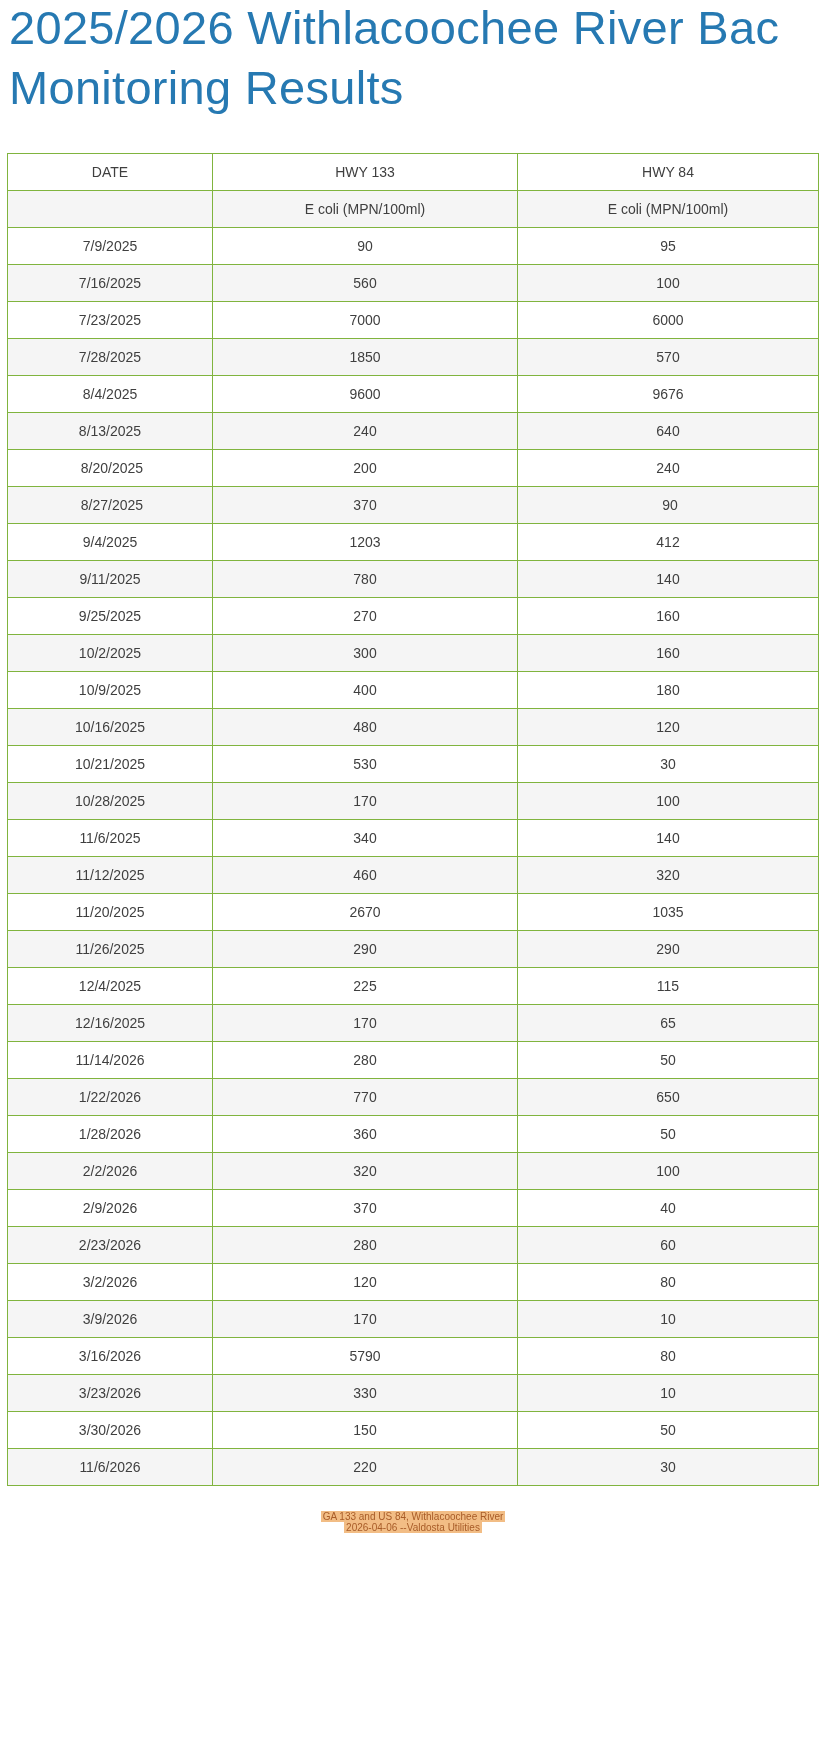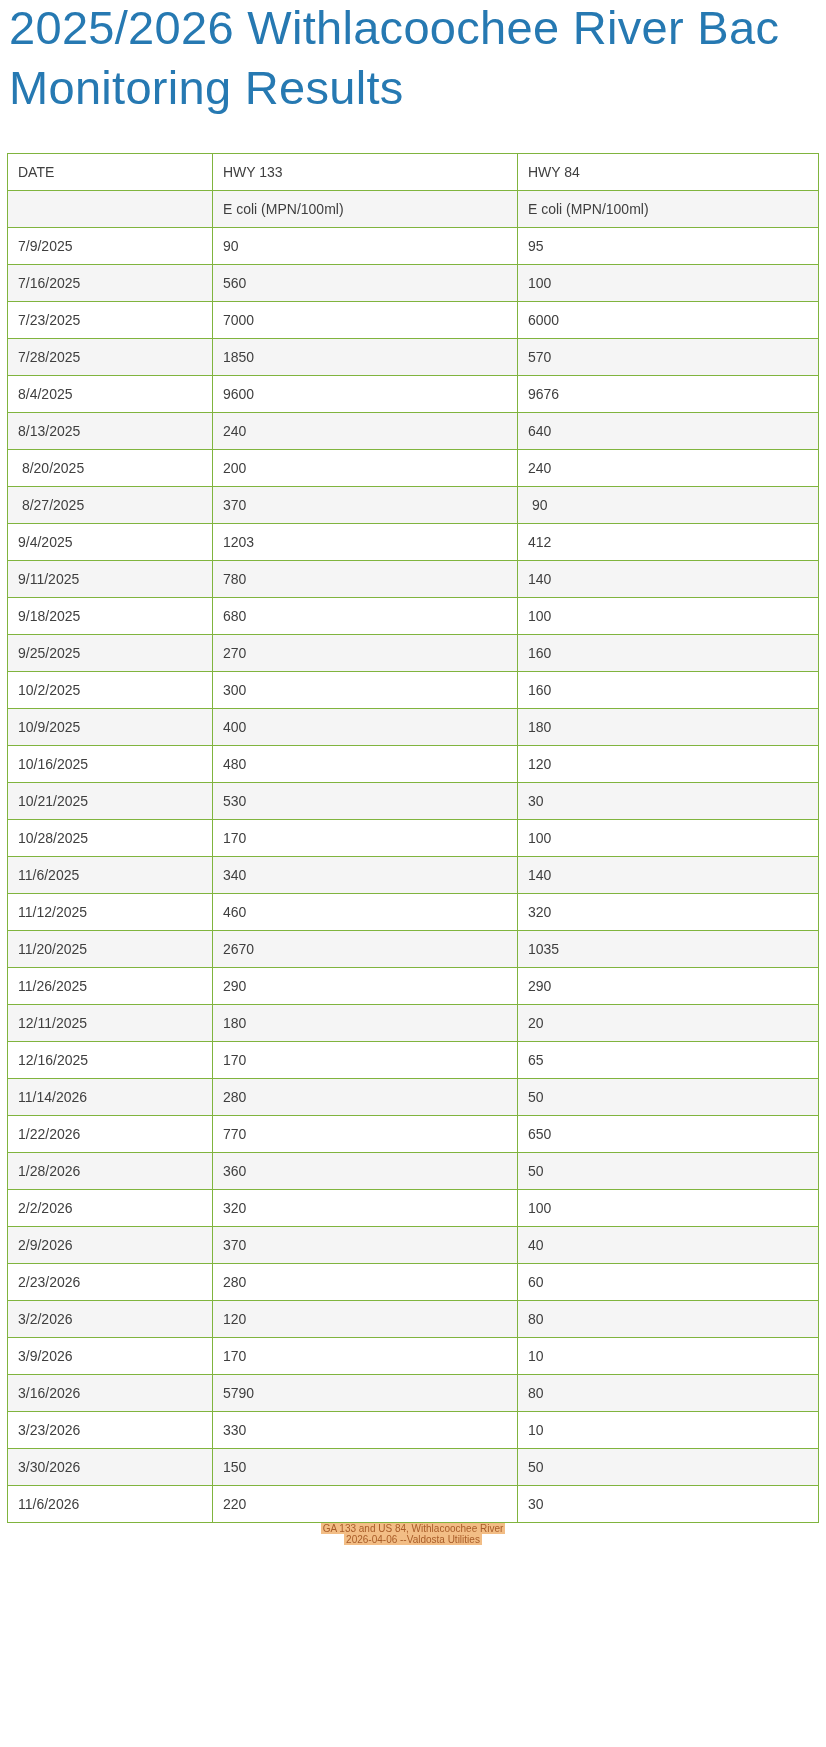--- a/index.html
+++ b/index.html
@@ -33,35 +33,36 @@
     color: var(--title-blue);
   }
   .page-title .title-line {
     white-space: nowrap;
   }
   table.results-table {
     border-collapse: collapse;
     table-layout: fixed;
     margin-left: 7px;
     width: 811px;
+    text-align: center;
   }
   table.results-table td {
     border: 1px solid var(--border-green);
     padding: 9px 10px;
     font-size: 14px;
     line-height: 18px;
     color: var(--text-dark);
     white-space: pre-wrap;
     overflow: hidden;
   }
   table.results-table tr:nth-child(even) {
     background: var(--stripe-gray);
   }
   .map-caption {
-    margin-top: 0;
+    margin-top: 25px;
     text-align: center;
     font-size: 10px;
     line-height: 11px;
   }
   .caption-line {
     display: block;
     width: fit-content;
     margin: 0 auto;
     padding: 0 2px;
     background: var(--caption-bg);
@@ -137,25 +138,20 @@
         <td>9/4/2025</td>
         <td>1203</td>
         <td>412</td>
       </tr>
       <tr>
         <td>9/11/2025</td>
         <td>780</td>
         <td>140</td>
       </tr>
       <tr>
-        <td>9/18/2025</td>
-        <td>680</td>
-        <td>100</td>
-      </tr>
-      <tr>
         <td>9/25/2025</td>
         <td>270</td>
         <td>160</td>
       </tr>
       <tr>
         <td>10/2/2025</td>
         <td>300</td>
         <td>160</td>
       </tr>
       <tr>
@@ -192,23 +188,23 @@
         <td>11/20/2025</td>
         <td>2670</td>
         <td>1035</td>
       </tr>
       <tr>
         <td>11/26/2025</td>
         <td>290</td>
         <td>290</td>
       </tr>
       <tr>
-        <td>12/11/2025</td>
-        <td>180</td>
-        <td>20</td>
+        <td>12/4/2025</td>
+        <td>225</td>
+        <td>115</td>
       </tr>
       <tr>
         <td>12/16/2025</td>
         <td>170</td>
         <td>65</td>
       </tr>
       <tr>
         <td>11/14/2026</td>
         <td>280</td>
         <td>50</td>

